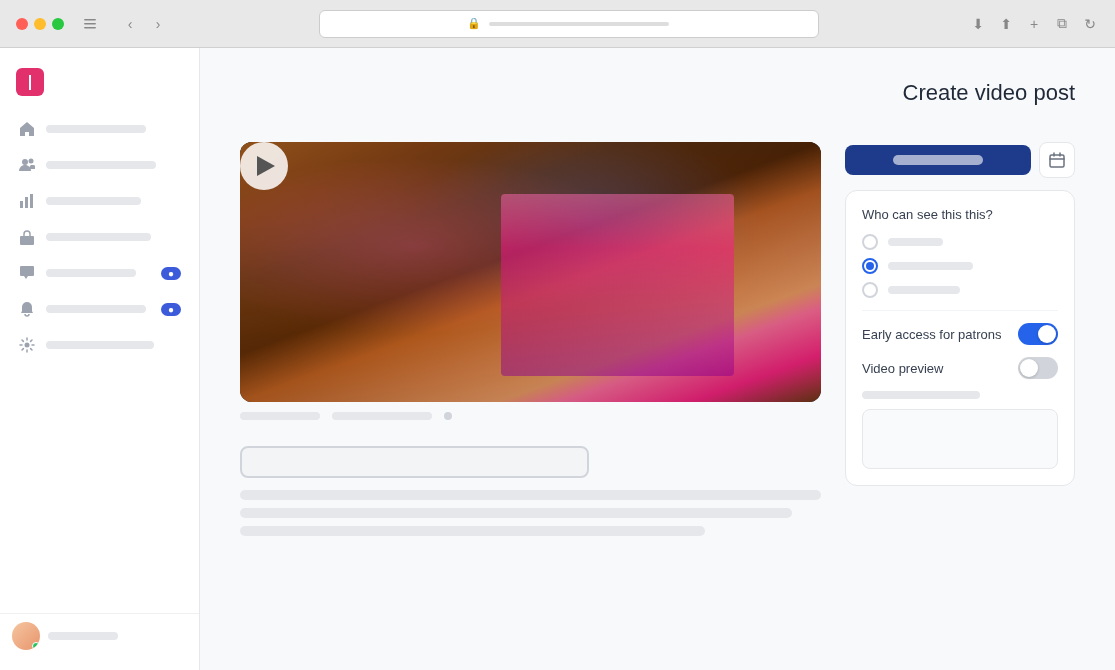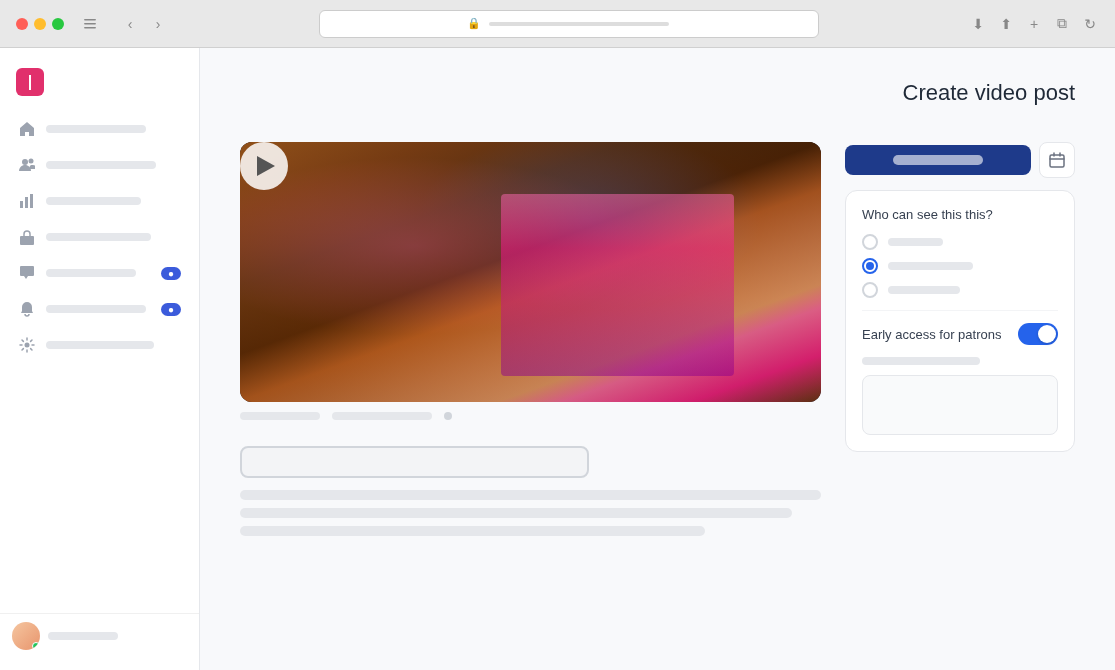--- a/index.html
+++ b/index.html
@@ -669,20 +669,26 @@
 
           <div class="panel-divider"></div>
 
           <div class="toggle-row">
             <span class="toggle-label">Early access for patrons</span>
             <div class="toggle on">
               <div class="toggle-knob"></div>
             </div>
           </div>
 
+          <div class="toggle-row">
+            <span class="toggle-label">Video preview</span>
+            <div class="toggle off">
+              <div class="toggle-knob"></div>
+            </div>
+          </div>
 
           <div class="subtext-bar"></div>
 
           <div class="textarea-placeholder"></div>
 
         </div>
       </div>
 
     </div>
   </div>

